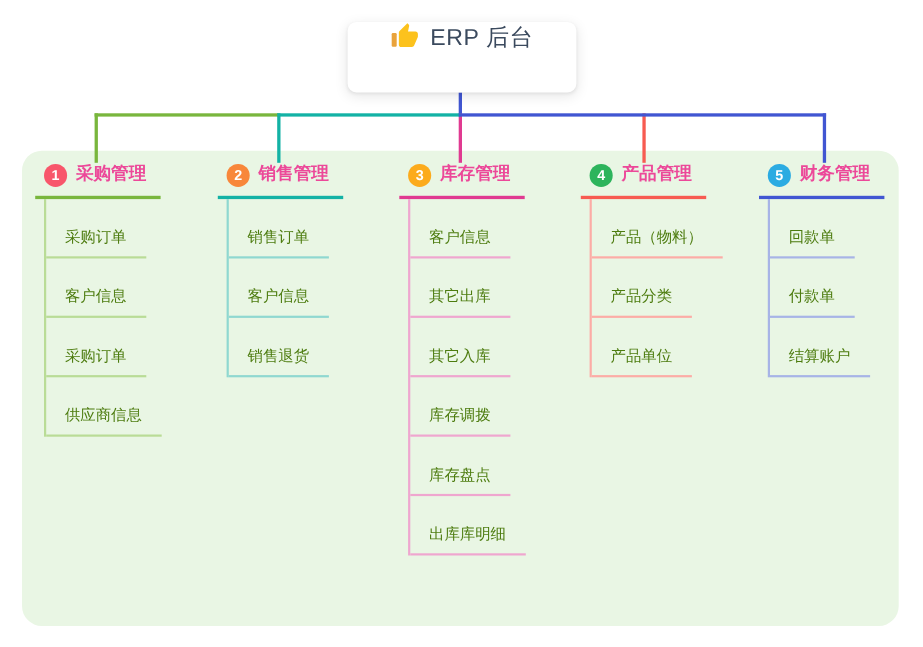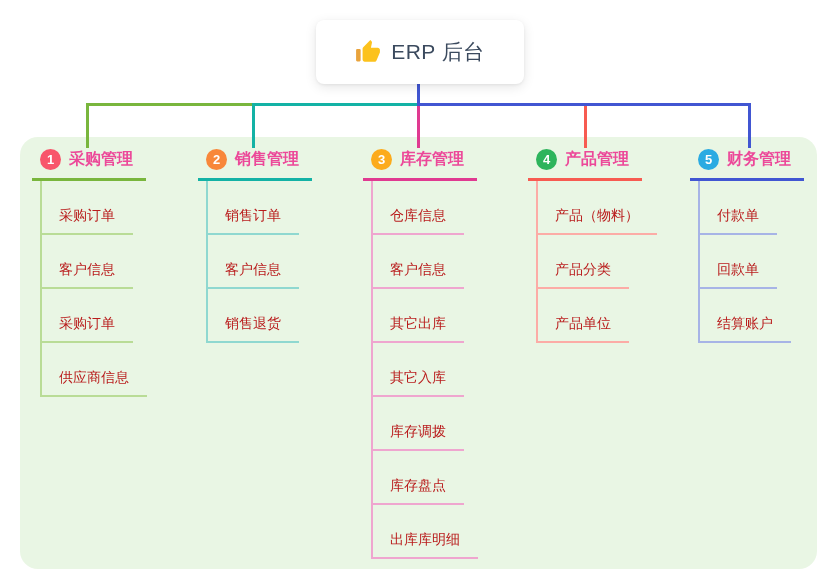--- a/index.html
+++ b/index.html
@@ -5,21 +5,21 @@
   html,body{margin:0;padding:0;background:#ffffff;}
   .canvas{
     position:relative;width:839px;height:588px;background:#ffffff;
     font-family:"Liberation Sans","DejaVu Sans",sans-serif;overflow:hidden;
   }
   
   .root-card{
     position:absolute;left:316px;top:20px;width:208px;height:64px;
     background:#ffffff;border-radius:8px;
     box-shadow:0 3px 12px rgba(0,0,0,0.10), 0 1px 3px rgba(0,0,0,0.06);
-    display:flex;align-items:center;justify-content:center;gap:10px;
+    display:flex;align-items:flex-start;justify-content:center;gap:10px;
     z-index:4;cursor:pointer;
   }
   .root-card .root-label{font-size:21px;font-weight:500;color:#3b4a5e;letter-spacing:.5px;}
   .thumb{display:flex;align-items:center;}
   
   .panel{
     position:absolute;left:20px;top:137px;width:797px;height:432px;
     background:#e9f6e4;border-radius:18px;z-index:0;
   }
   
@@ -43,21 +43,21 @@
     margin-left:8px;border-left:2px solid var(--lc);
     width:fit-content;
   }
   .child{
     width:fit-content;
     padding:27px 18px 10px 17px;
     border-bottom:2px solid var(--lc);
     cursor:pointer;
   }
   .child span{
-    font-size:14px;line-height:15px;color:#b91c1c;white-space:nowrap;display:block;
+    font-size:14px;line-height:15px;color:#4d7c0f;white-space:nowrap;display:block;
   }
 </style>
 </head>
 <body>
 
 <div class="canvas">
 
   <div class="root-card">
     <span class="thumb">
       <svg width="26" height="26" viewBox="0 0 24 24" aria-hidden="true">
@@ -122,23 +122,20 @@
         </div>
   </div>
 
   <div class="branch" style="left: 363px; --c: #e03a91; --lc: #efa6cf;">
     <div class="branch-title">
       <span class="badge" style="background: rgb(252, 171, 28);">3</span>
       <span class="b-title">库存管理</span>
     </div>
     <div class="children">
           <div class="child">
-            <span>仓库信息</span>
-          </div>
-          <div class="child">
             <span>客户信息</span>
           </div>
           <div class="child">
             <span>其它出库</span>
           </div>
           <div class="child">
             <span>其它入库</span>
           </div>
           <div class="child">
             <span>库存调拨</span>
@@ -170,24 +167,24 @@
         </div>
   </div>
 
   <div class="branch" style="left: 690px; --c: #4156d2; --lc: #a7b4e6;">
     <div class="branch-title">
       <span class="badge" style="background: rgb(43, 171, 226);">5</span>
       <span class="b-title">财务管理</span>
     </div>
     <div class="children">
           <div class="child">
-            <span>付款单</span>
+            <span>回款单</span>
           </div>
           <div class="child">
-            <span>回款单</span>
+            <span>付款单</span>
           </div>
           <div class="child">
             <span>结算账户</span>
           </div>
         </div>
   </div>
 </div>
 </div>
 
 </body></html>

